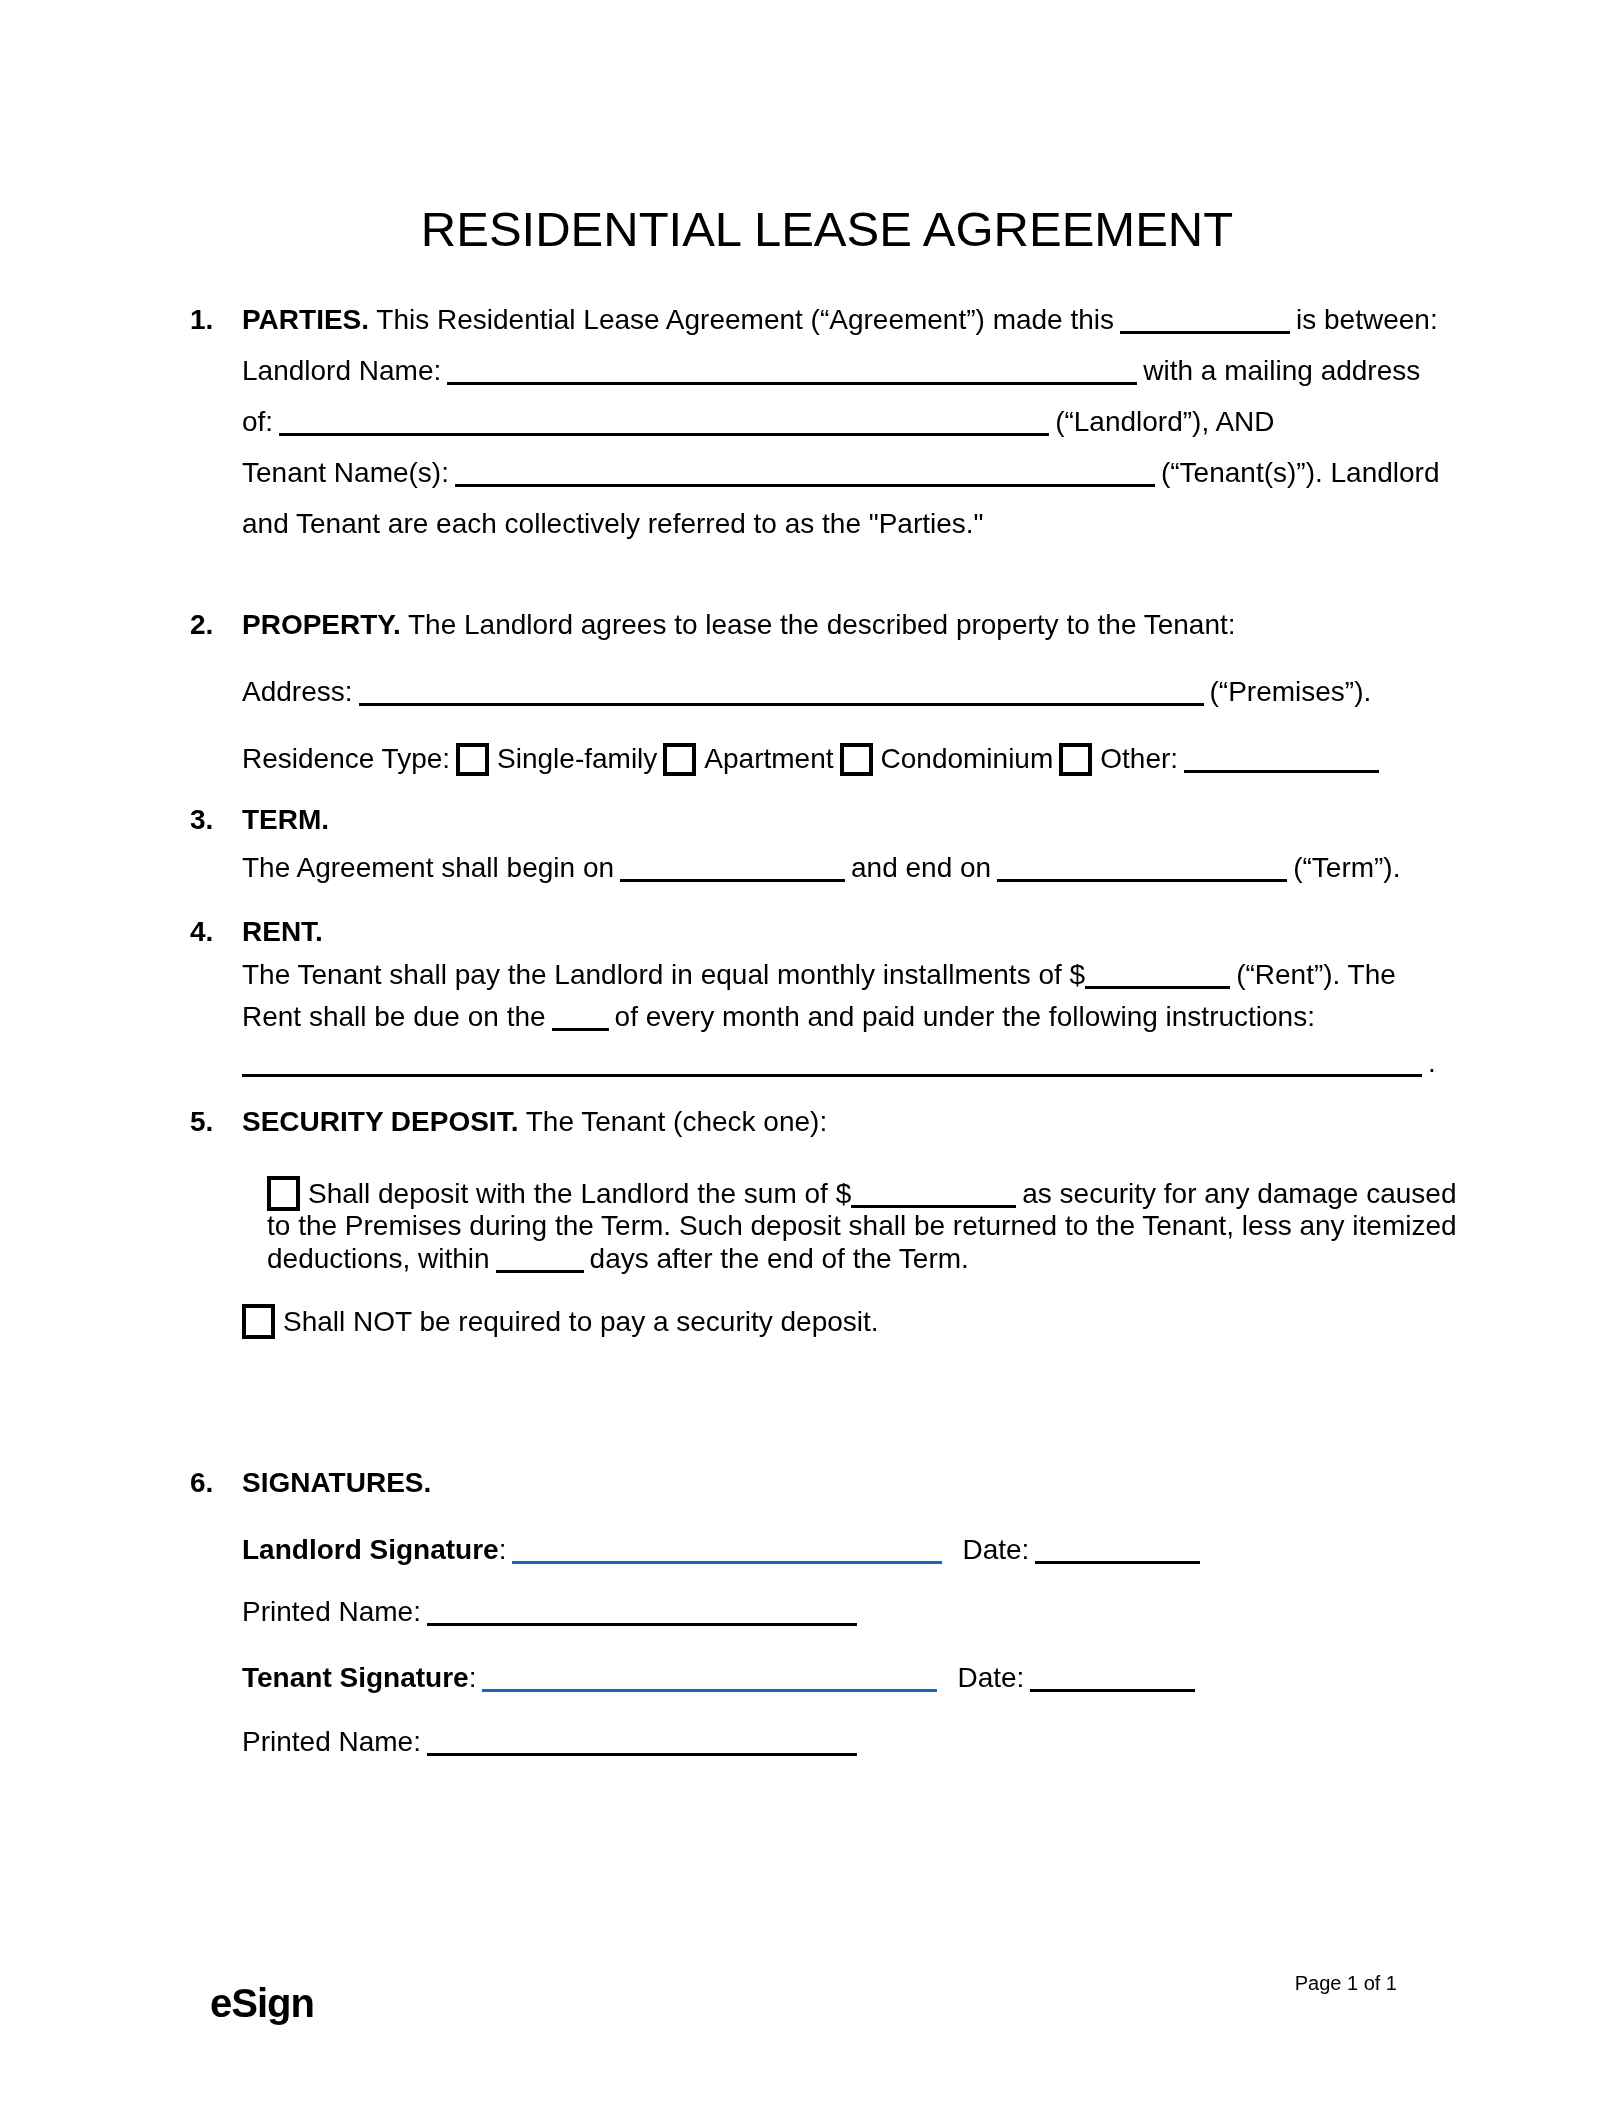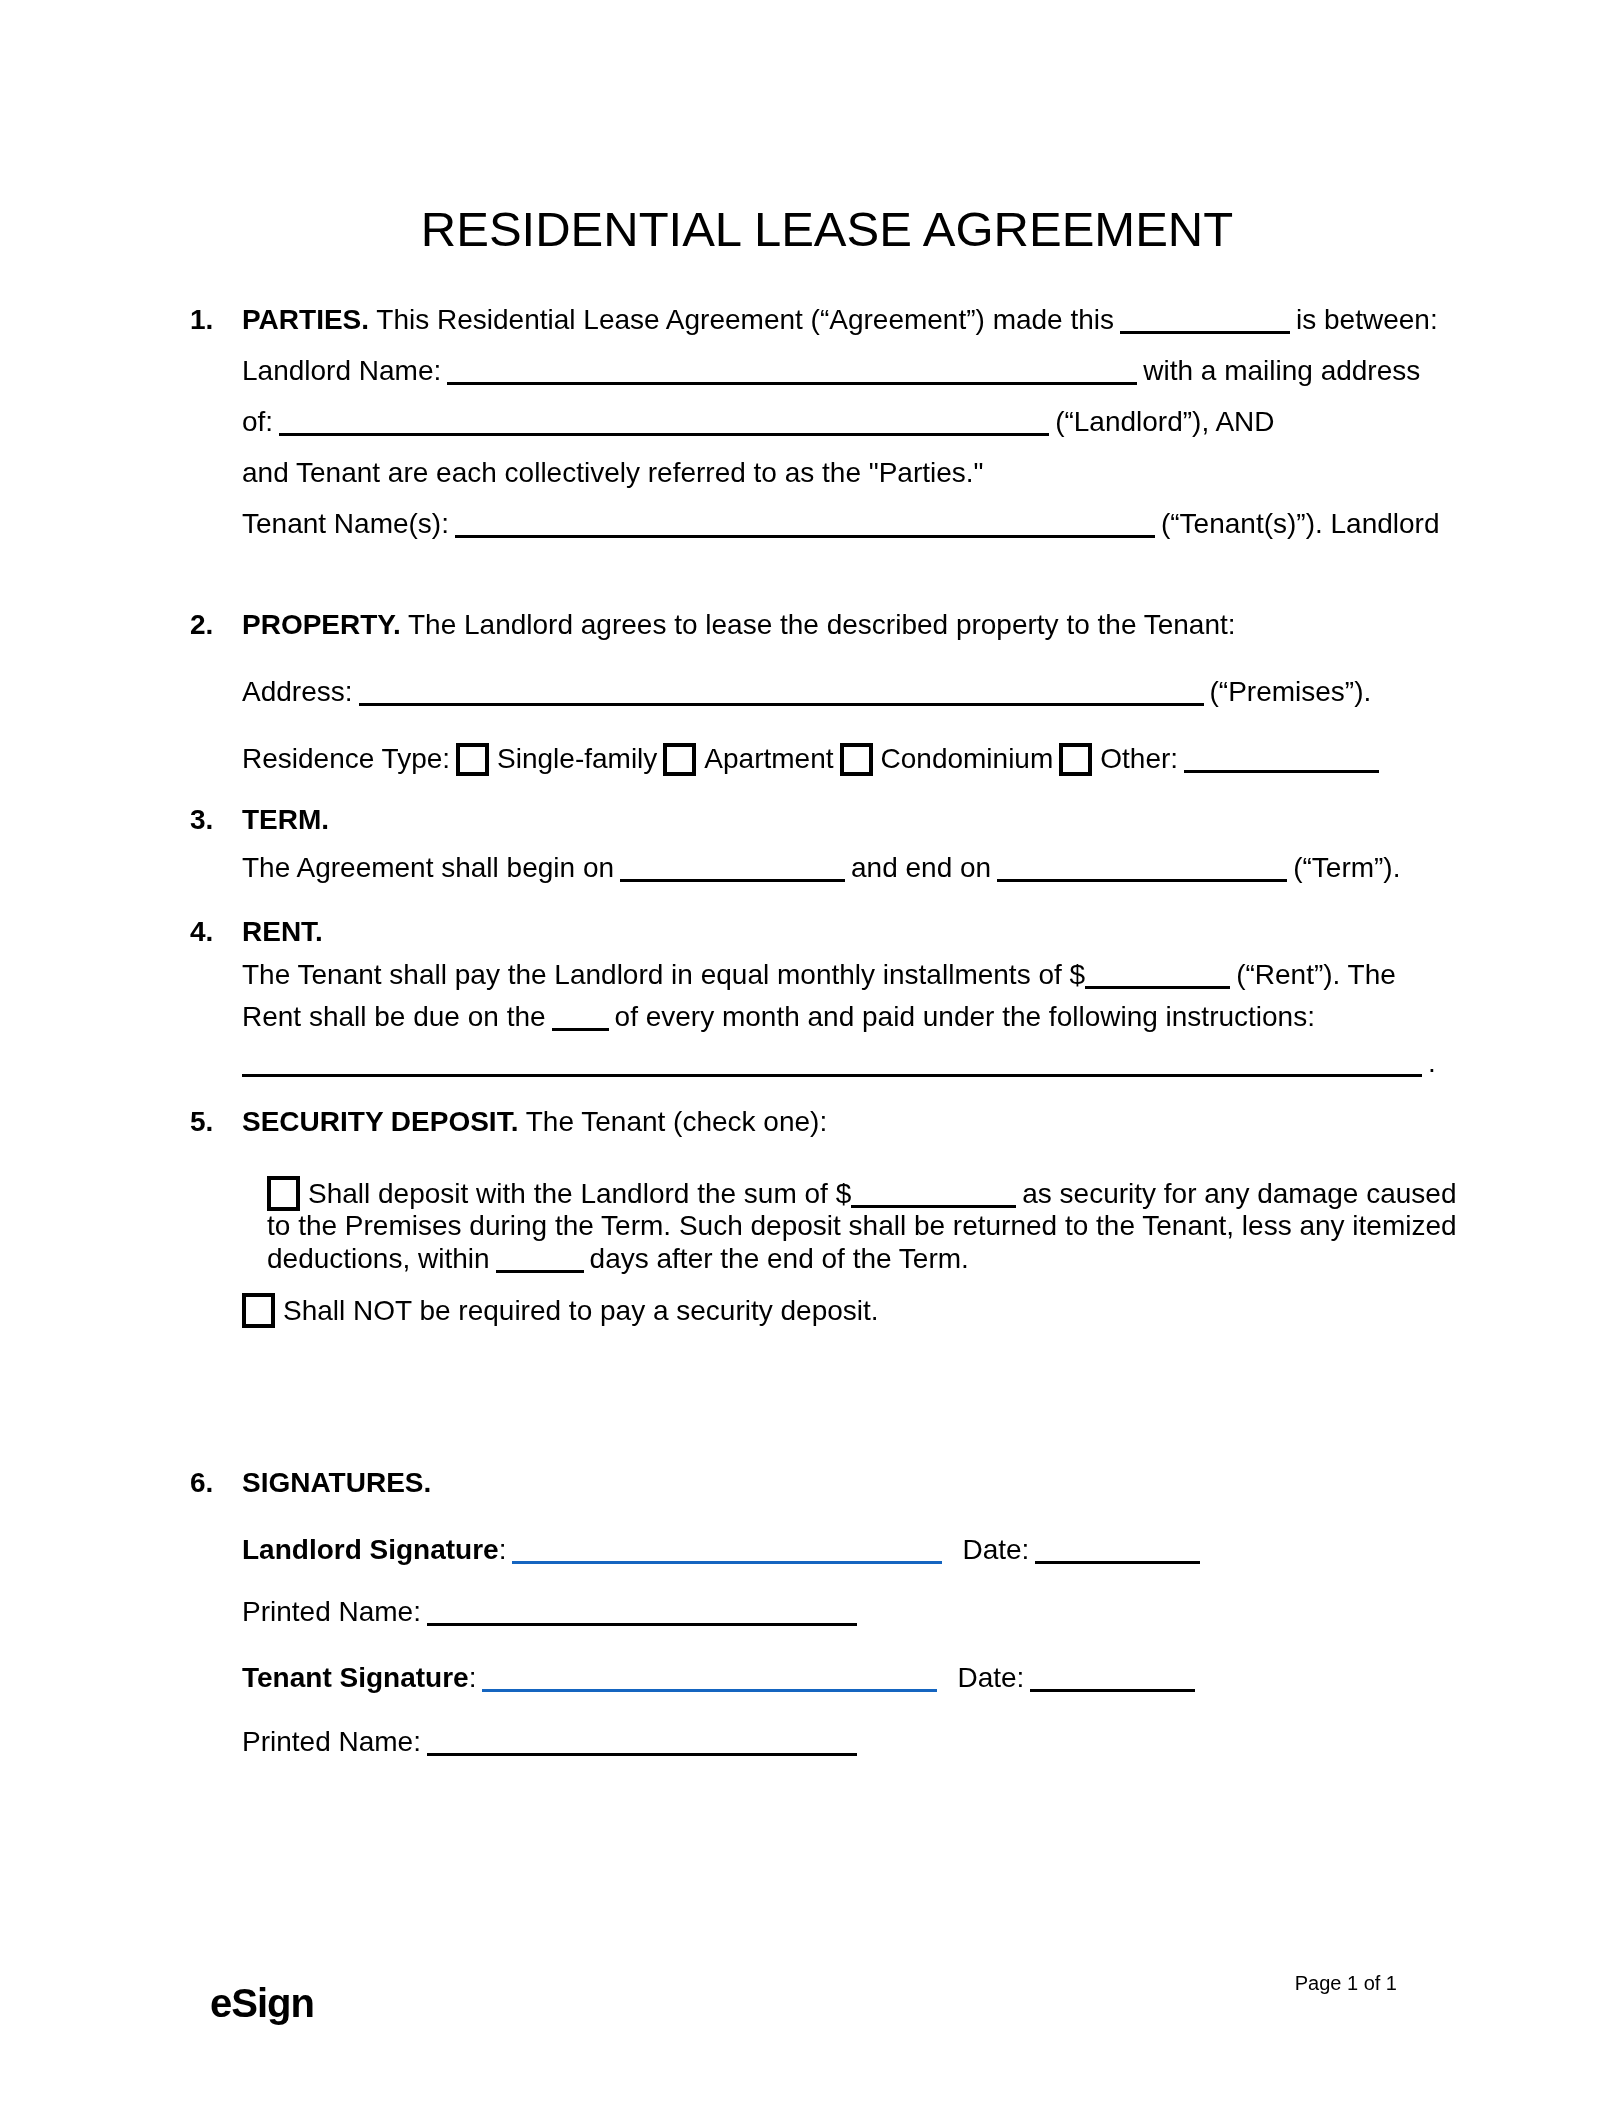--- a/index.html
+++ b/index.html
@@ -14,21 +14,21 @@
   }
   .sec{position:absolute;left:242px;width:1200px;}
   .num{position:absolute;left:-52px;top:0;font-weight:700;}
   .b{font-weight:700;}
   .ln,.hd,.row{white-space:nowrap;}
   
   .s1{top:294px;}  .s1 .ln{height:51px;line-height:51px;}  .s1 .num{line-height:51px;}
   .s2{top:608px;}  .s2 .hd,.s2 .ln{height:33px;line-height:33px;margin-bottom:34px;} .s2 .num{line-height:33px;}
   .s3{top:803px;}  .s3 .hd{height:34px;line-height:34px;} .s3 .ln{height:34px;line-height:34px;margin-top:14px;} .s3 .num{line-height:34px;}
   .s4{top:915px;}  .s4 .hd,.s4 .ln{height:34px;line-height:34px;} .s4 .ln1{margin-top:9px;} .s4 .ln2{margin-top:8px;} .s4 .ln3{margin-top:12px;} .s4 .num{line-height:34px;}
-  .s5{top:1105px;} .s5 .hd{height:34px;line-height:34px;} .s5 .para1{margin-top:37px;margin-left:25px;} .s5 .para1 .ln{height:33px;line-height:33px;margin:0;} .s5 .para2{margin-top:18px;height:33px;line-height:33px;white-space:nowrap;} .s5 .num{line-height:34px;}
+  .s5{top:1105px;} .s5 .hd{height:34px;line-height:34px;} .s5 .para1{margin-top:37px;margin-left:25px;} .s5 .para1 .ln{height:33px;line-height:33px;margin:0;} .s5 .para2{margin-top:29px;height:33px;line-height:33px;white-space:nowrap;} .s5 .num{line-height:34px;}
   .s6{top:1466px;} .s6 .hd{height:34px;line-height:34px;} .s6 .row{height:34px;line-height:34px;} .s6 .r1{margin-top:33px;} .s6 .r2{margin-top:28px;} .s6 .r3{margin-top:32px;} .s6 .r4{margin-top:30px;} .s6 .num{line-height:34px;}
   
   .bl{display:inline-block;height:1em;border-bottom:3px solid #000;margin:0 6px -5px 6px;}
   .bl.blue{border-bottom-color:#1565c0;}
   
   .cb{display:inline-block;box-sizing:border-box;width:33px;height:33px;border:4px solid #000;margin:0 8px 0 6px;vertical-align:-8px;background:#fff;}
   .cb.tall{height:35px;}
   .dt{margin-left:14px;}
   .footer-brand{position:absolute;left:210px;top:1979px;font-size:40px;line-height:48px;font-weight:700;letter-spacing:-1px;}
   .footer-page{position:absolute;right:227px;top:1966px;font-size:20px;line-height:34px;}
@@ -46,24 +46,24 @@
       <span class="b">PARTIES.</span>
       <span>This Residential Lease Agreement (“Agreement”) made this</span><span class="bl" style="width:170px"></span><span>is between:</span>
     </div>
     <div class="ln">
       <span>Landlord Name:</span><span class="bl" style="width:690px"></span><span>with a mailing address</span>
     </div>
     <div class="ln">
       <span>of:</span><span class="bl" style="width:770px"></span><span>(“Landlord”), AND</span>
     </div>
     <div class="ln">
-      <span>and Tenant are each collectively referred to as the "Parties."</span>
+      <span>Tenant Name(s):</span><span class="bl" style="width:700px"></span><span>(“Tenant(s)”). Landlord</span>
     </div>
     <div class="ln">
-      <span>Tenant Name(s):</span><span class="bl" style="width:700px"></span><span>(“Tenant(s)”). Landlord</span>
+      <span>and Tenant are each collectively referred to as the "Parties."</span>
     </div>
   </section>
 
   <section class="sec s2">
     <div class="num">2.</div>
     <div class="hd">
       <span class="b">PROPERTY.</span>
       <span>The Landlord agrees to lease the described property to the Tenant:</span>
     </div>
     <div class="ln">

